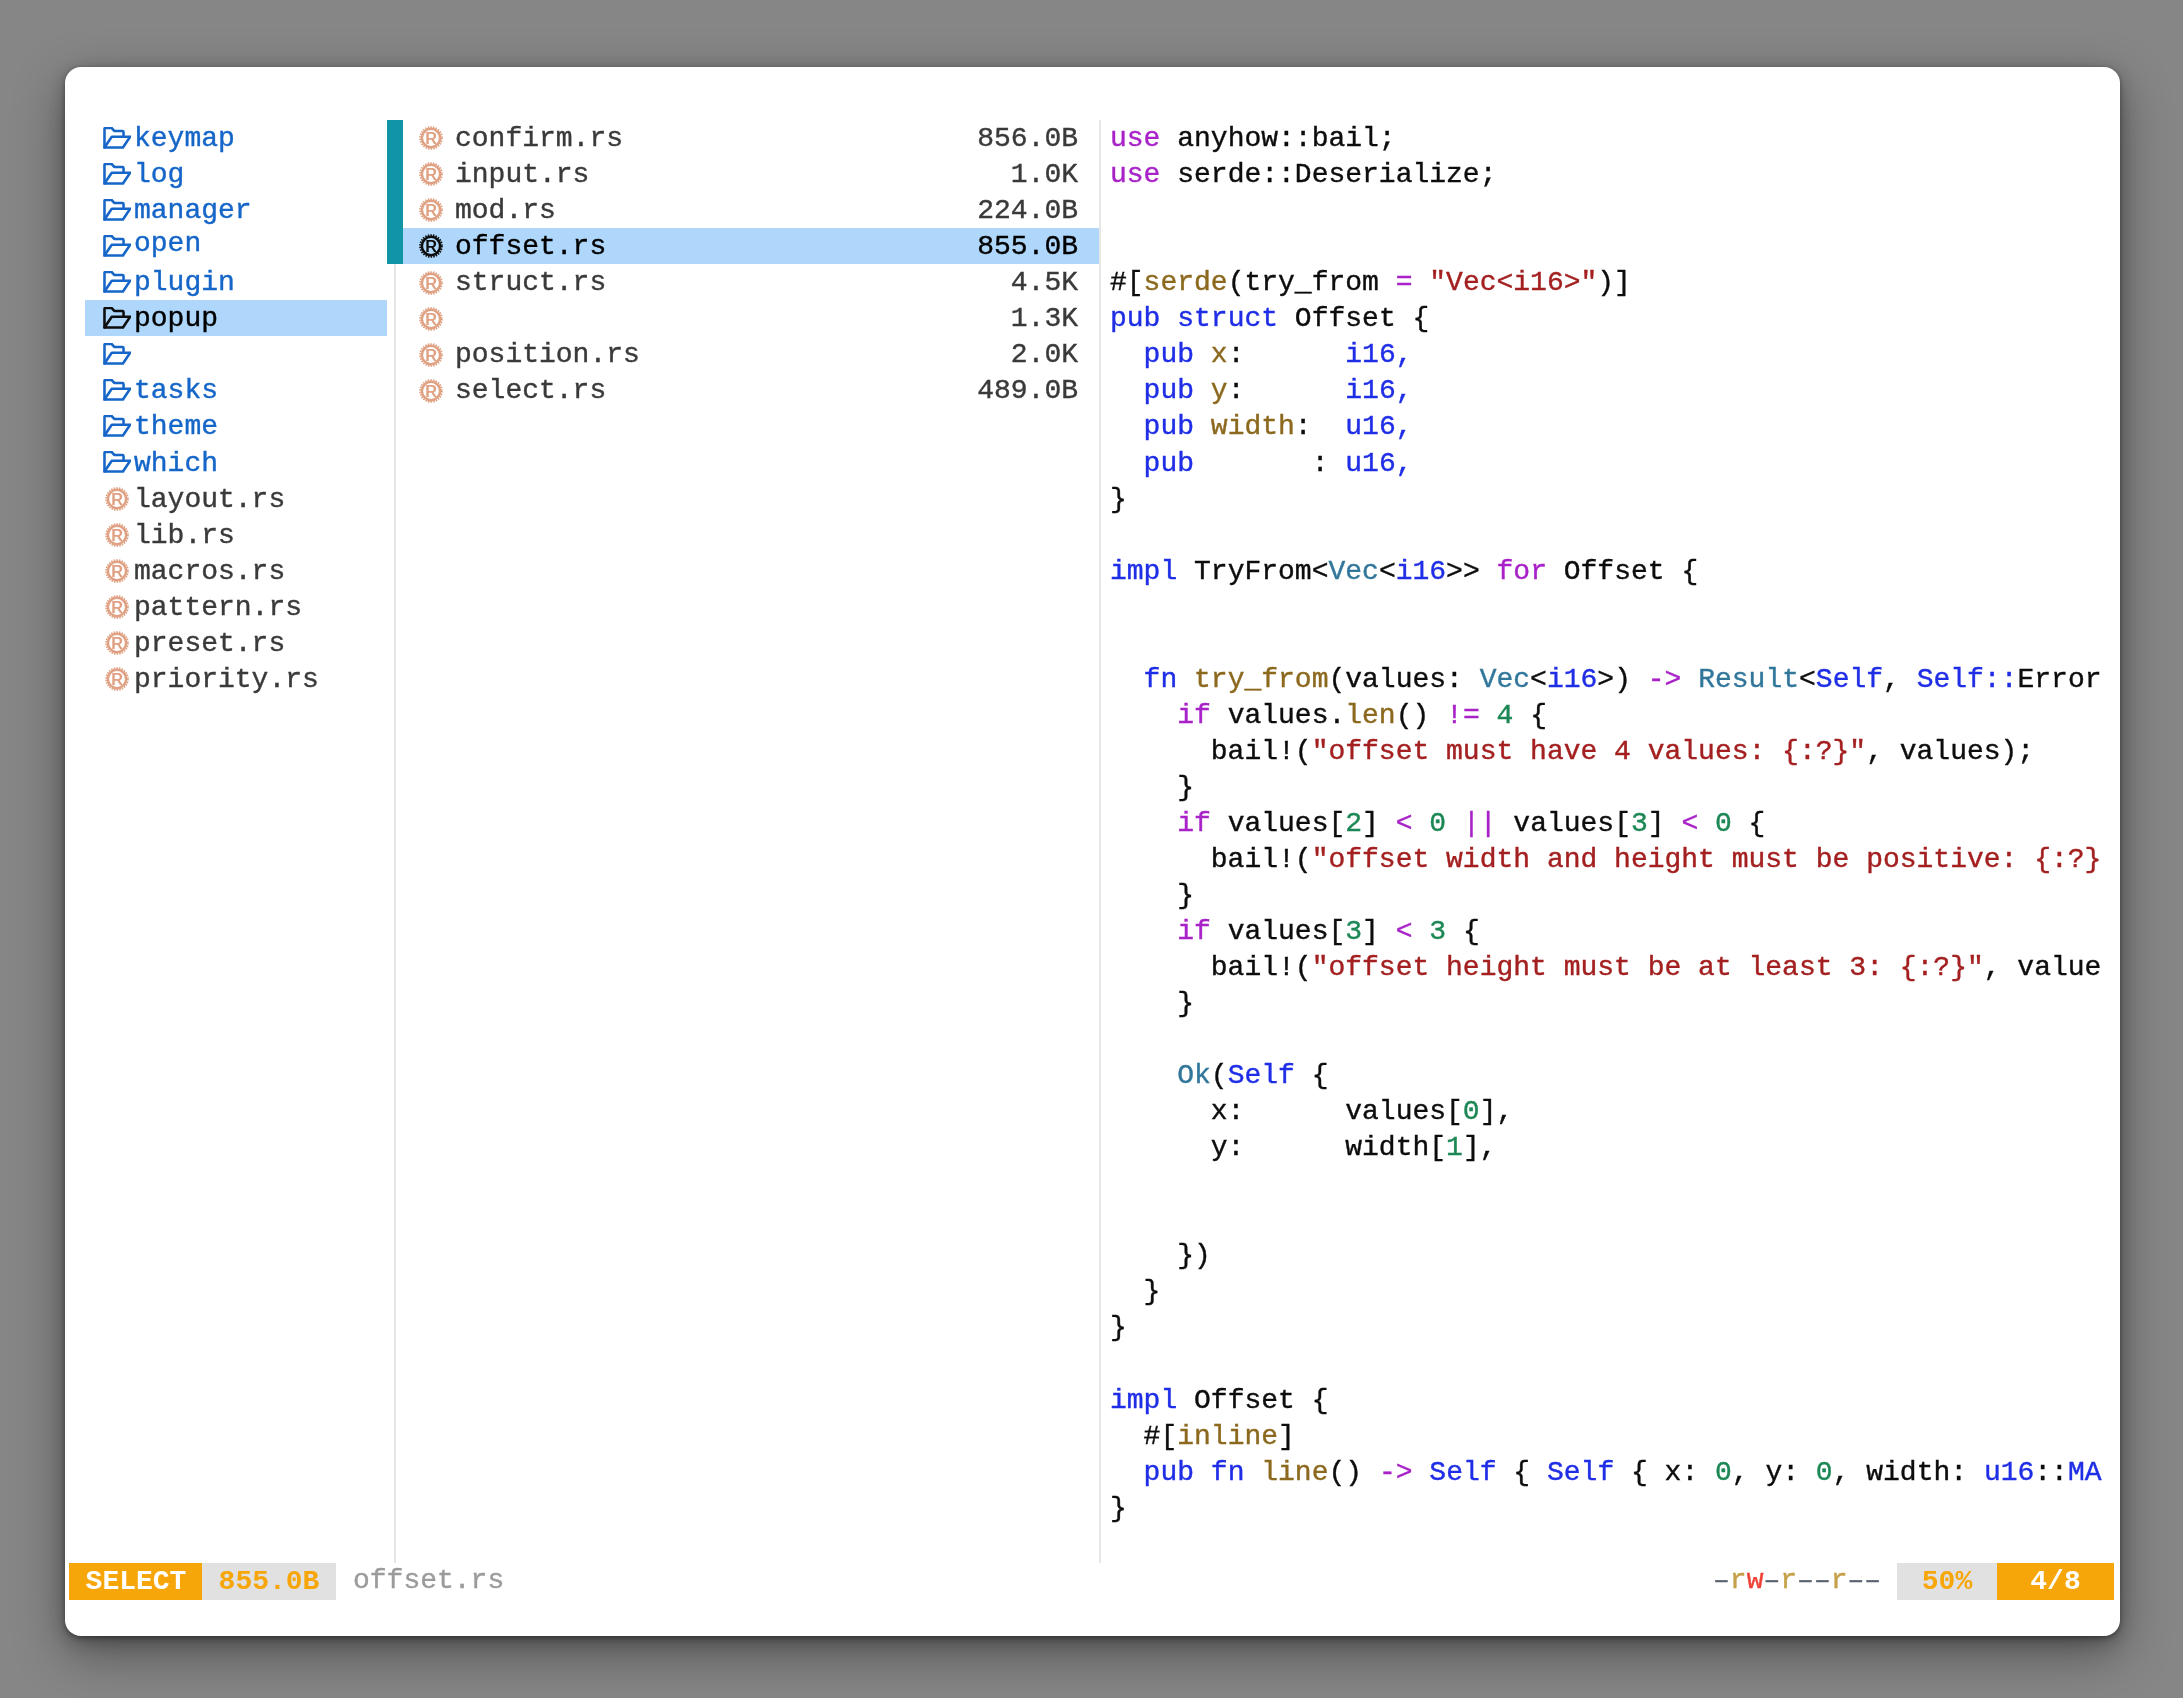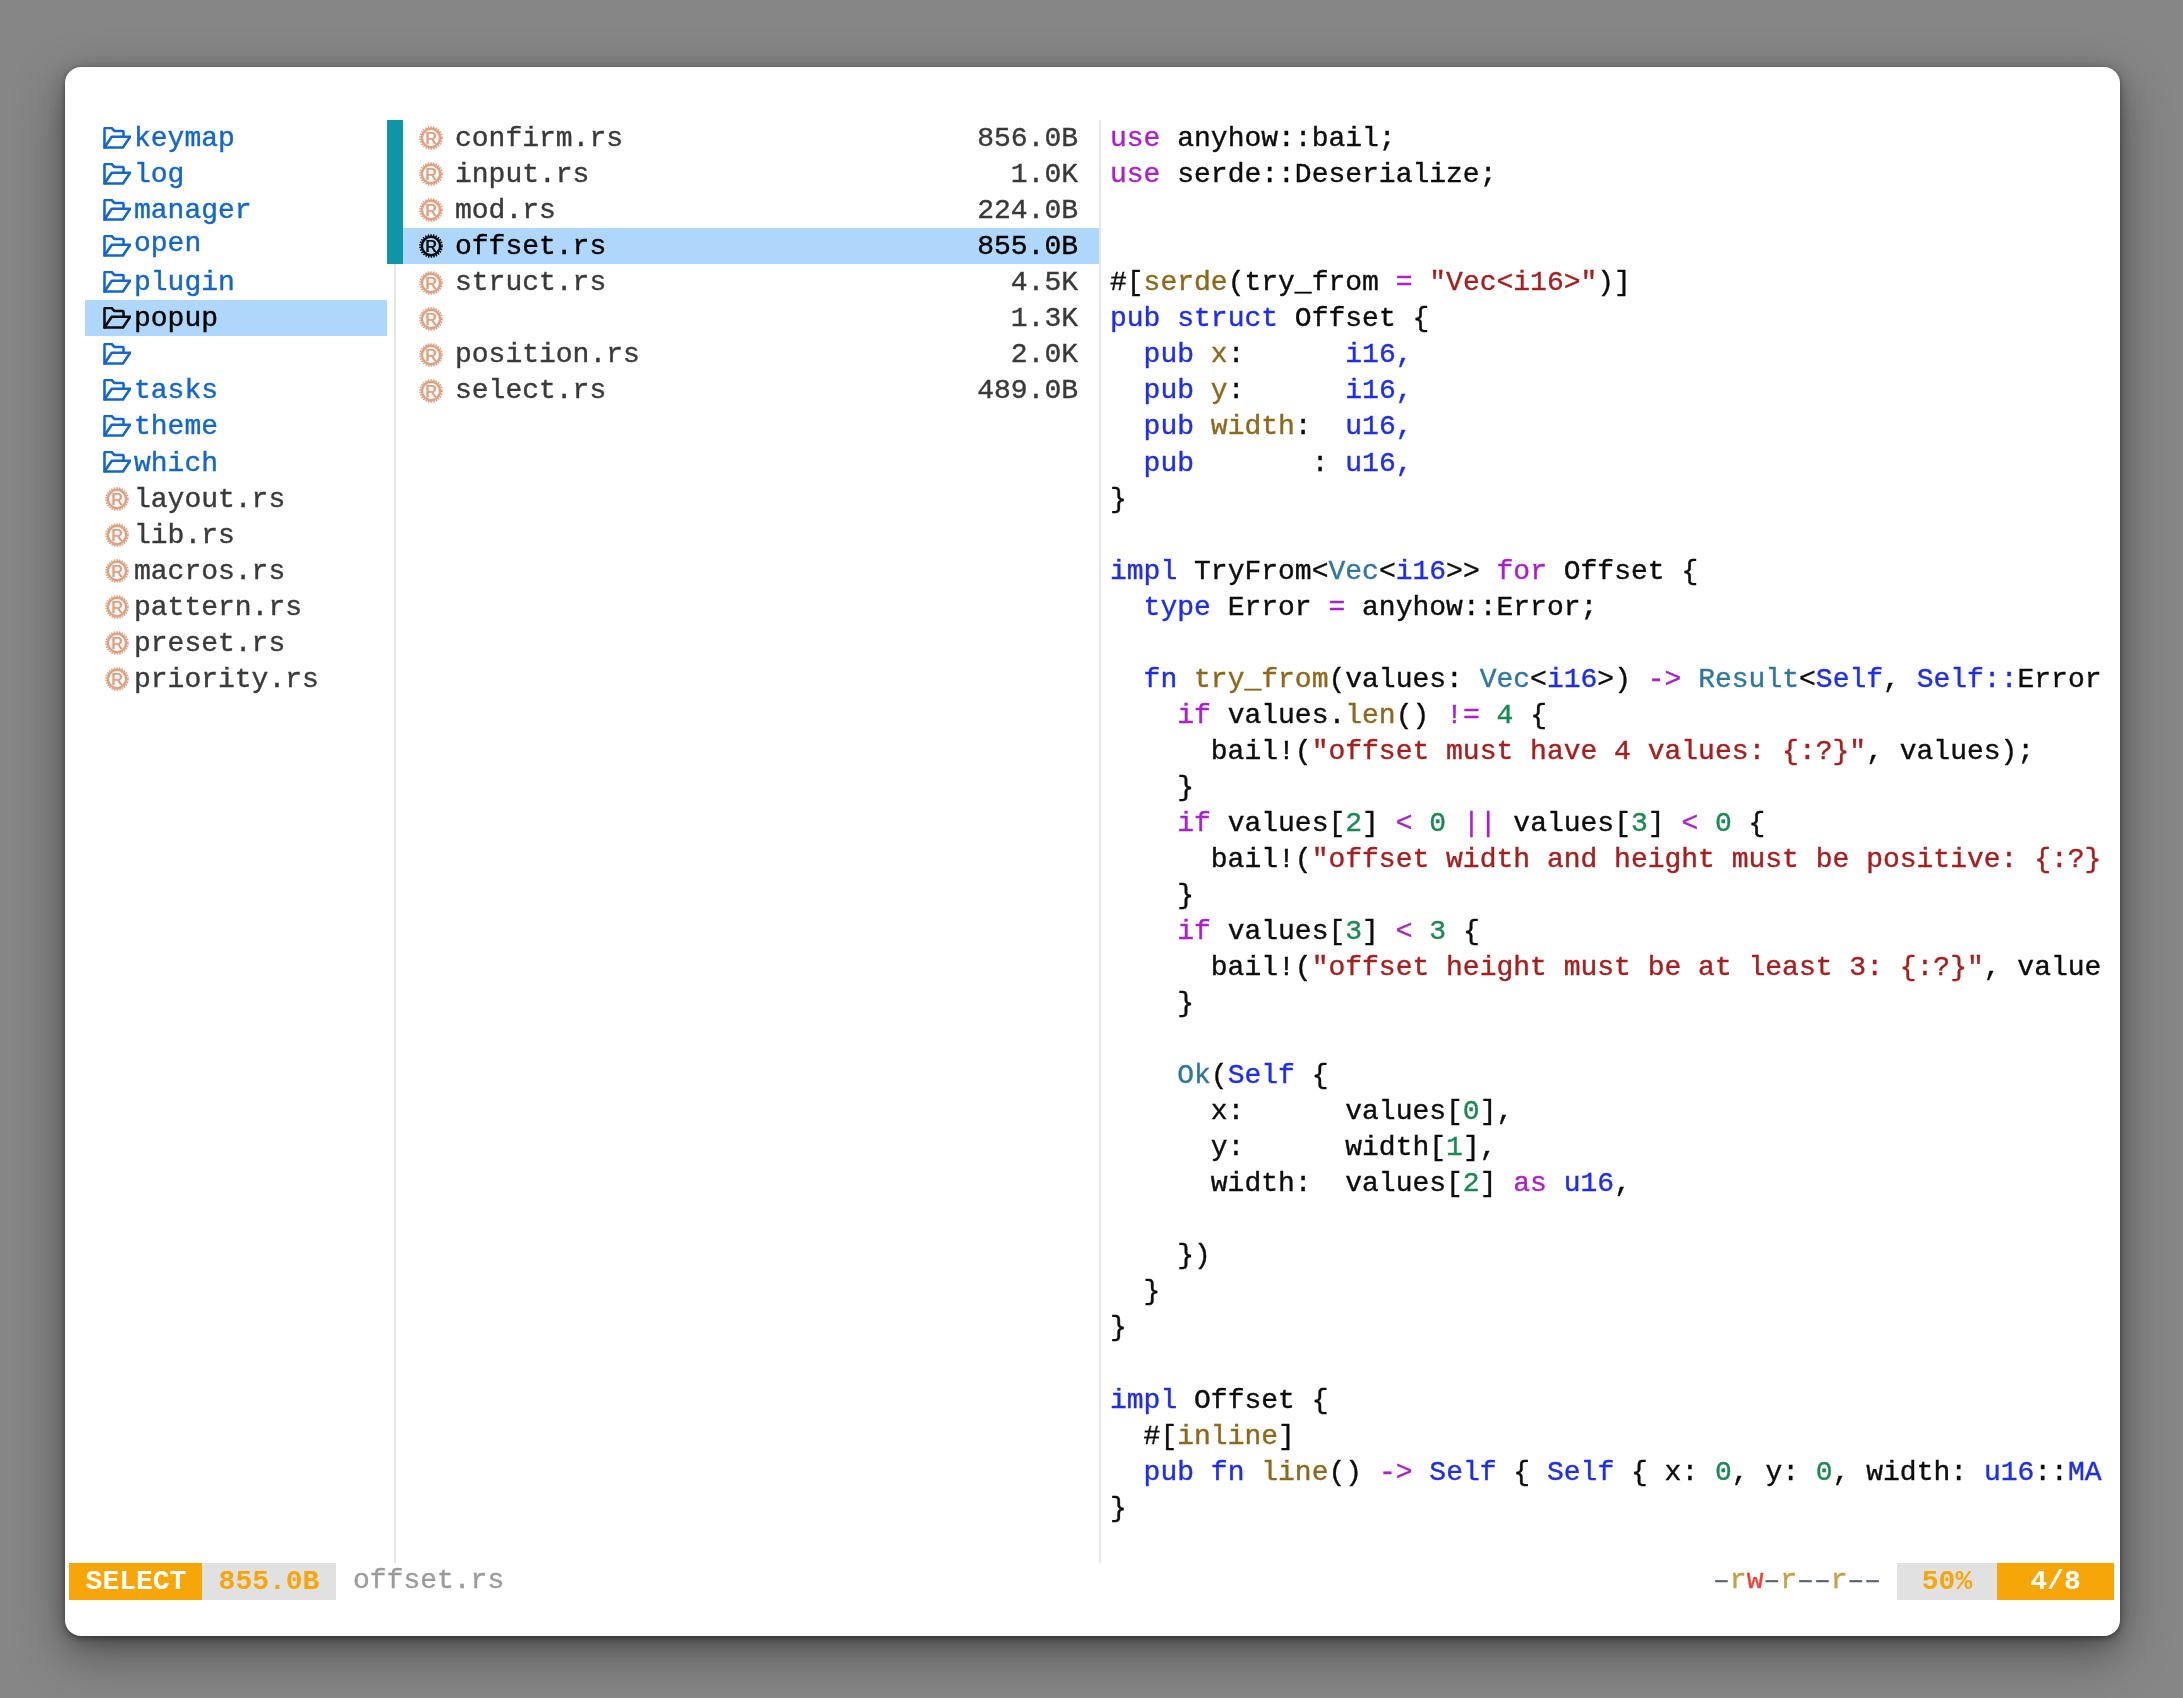--- a/index.html
+++ b/index.html
@@ -181,35 +181,33 @@
 <div class="row" style="left:1110px;top:121px;color:#0d0d0d"><span style="color:#a822c8">use</span><span style="color:#0d0d0d"> anyhow::bail;</span></div>
 <div class="row" style="left:1110px;top:157px;color:#0d0d0d"><span style="color:#a822c8">use</span><span style="color:#0d0d0d"> serde::Deserialize;</span></div>
 <div class="row" style="left:1110px;top:265px;color:#0d0d0d"><span style="color:#0d0d0d">#[</span><span style="color:#8c691e">serde</span><span style="color:#0d0d0d">(try_from </span><span style="color:#a822c8">=</span><span style="color:#0d0d0d"> </span><span style="color:#a42020">"Vec&lt;i16&gt;"</span><span style="color:#0d0d0d">)]</span></div>
 <div class="row" style="left:1110px;top:301px;color:#0d0d0d"><span style="color:#1f2ee6">pub</span><span style="color:#0d0d0d"> </span><span style="color:#1f2ee6">struct</span><span style="color:#0d0d0d"> Offset {</span></div>
 <div class="row" style="left:1110px;top:337px;color:#0d0d0d"><span style="color:#0d0d0d">  </span><span style="color:#1f2ee6">pub</span><span style="color:#0d0d0d"> </span><span style="color:#8c691e">x</span><span style="color:#0d0d0d">:      </span><span style="color:#1f2ee6">i16</span><span style="color:#1f2ee6">,</span></div>
 <div class="row" style="left:1110px;top:373px;color:#0d0d0d"><span style="color:#0d0d0d">  </span><span style="color:#1f2ee6">pub</span><span style="color:#0d0d0d"> </span><span style="color:#8c691e">y</span><span style="color:#0d0d0d">:      </span><span style="color:#1f2ee6">i16</span><span style="color:#1f2ee6">,</span></div>
 <div class="row" style="left:1110px;top:409px;color:#0d0d0d"><span style="color:#0d0d0d">  </span><span style="color:#1f2ee6">pub</span><span style="color:#0d0d0d"> </span><span style="color:#8c691e">width</span><span style="color:#0d0d0d">:  </span><span style="color:#1f2ee6">u16</span><span style="color:#1f2ee6">,</span></div>
 <div class="row" style="left:1110px;top:446px;color:#0d0d0d"><span style="color:#0d0d0d">  </span><span style="color:#1f2ee6">pub</span><span style="color:#0d0d0d"> </span><span style="color:#ffffff">height</span><span style="color:#0d0d0d">: </span><span style="color:#1f2ee6">u16</span><span style="color:#1f2ee6">,</span></div>
 <div class="row" style="left:1110px;top:482px;color:#0d0d0d"><span style="color:#0d0d0d">}</span></div>
 <div class="row" style="left:1110px;top:554px;color:#0d0d0d"><span style="color:#1f2ee6">impl</span><span style="color:#0d0d0d"> TryFrom&lt;</span><span style="color:#32779b">Vec</span><span style="color:#0d0d0d">&lt;</span><span style="color:#1f2ee6">i16</span><span style="color:#0d0d0d">&gt;&gt; </span><span style="color:#a822c8">for</span><span style="color:#0d0d0d"> Offset {</span></div>
-<div class="row" style="left:1110px;top:590px;color:#0d0d0d"><span style="color:#0d0d0d">  </span><span style="color:#1f2ee6">type</span><span style="color:#0d0d0d"> Error </span><span style="color:#a822c8">=</span><span style="color:#0d0d0d"> anyhow::Error;</span></div>
 <div class="row" style="left:1110px;top:662px;color:#0d0d0d"><span style="color:#0d0d0d">  </span><span style="color:#1f2ee6">fn</span><span style="color:#0d0d0d"> </span><span style="color:#8c691e">try_from</span><span style="color:#0d0d0d">(values: </span><span style="color:#32779b">Vec</span><span style="color:#0d0d0d">&lt;</span><span style="color:#1f2ee6">i16</span><span style="color:#0d0d0d">&gt;) </span><span style="color:#a822c8">-&gt;</span><span style="color:#0d0d0d"> </span><span style="color:#32779b">Result</span><span style="color:#0d0d0d">&lt;</span><span style="color:#1f2ee6">Self</span><span style="color:#0d0d0d">, </span><span style="color:#1f2ee6">Self::</span><span style="color:#0d0d0d">Error</span></div>
 <div class="row" style="left:1110px;top:698px;color:#0d0d0d"><span style="color:#0d0d0d">    </span><span style="color:#a822c8">if</span><span style="color:#0d0d0d"> values.</span><span style="color:#8c691e">len</span><span style="color:#0d0d0d">() </span><span style="color:#a822c8">!=</span><span style="color:#0d0d0d"> </span><span style="color:#1d8856">4</span><span style="color:#0d0d0d"> {</span></div>
 <div class="row" style="left:1110px;top:734px;color:#0d0d0d"><span style="color:#0d0d0d">      bail!(</span><span style="color:#a42020">"offset must have 4 values: {:?}"</span><span style="color:#0d0d0d">, values);</span></div>
 <div class="row" style="left:1110px;top:770px;color:#0d0d0d"><span style="color:#0d0d0d">    }</span></div>
 <div class="row" style="left:1110px;top:806px;color:#0d0d0d"><span style="color:#0d0d0d">    </span><span style="color:#a822c8">if</span><span style="color:#0d0d0d"> values[</span><span style="color:#1d8856">2</span><span style="color:#0d0d0d">] </span><span style="color:#a822c8">&lt;</span><span style="color:#0d0d0d"> </span><span style="color:#1d8856">0</span><span style="color:#0d0d0d"> </span><span style="color:#a822c8">||</span><span style="color:#0d0d0d"> values[</span><span style="color:#1d8856">3</span><span style="color:#0d0d0d">] </span><span style="color:#a822c8">&lt;</span><span style="color:#0d0d0d"> </span><span style="color:#1d8856">0</span><span style="color:#0d0d0d"> {</span></div>
 <div class="row" style="left:1110px;top:842px;color:#0d0d0d"><span style="color:#0d0d0d">      bail!(</span><span style="color:#a42020">"offset width and height must be positive: {:?}</span></div>
 <div class="row" style="left:1110px;top:878px;color:#0d0d0d"><span style="color:#0d0d0d">    }</span></div>
 <div class="row" style="left:1110px;top:914px;color:#0d0d0d"><span style="color:#0d0d0d">    </span><span style="color:#a822c8">if</span><span style="color:#0d0d0d"> values[</span><span style="color:#1d8856">3</span><span style="color:#0d0d0d">] </span><span style="color:#a822c8">&lt;</span><span style="color:#0d0d0d"> </span><span style="color:#1d8856">3</span><span style="color:#0d0d0d"> {</span></div>
 <div class="row" style="left:1110px;top:950px;color:#0d0d0d"><span style="color:#0d0d0d">      bail!(</span><span style="color:#a42020">"offset height must be at least 3: {:?}"</span><span style="color:#0d0d0d">, value</span></div>
 <div class="row" style="left:1110px;top:986px;color:#0d0d0d"><span style="color:#0d0d0d">    }</span></div>
 <div class="row" style="left:1110px;top:1058px;color:#0d0d0d"><span style="color:#0d0d0d">    </span><span style="color:#32779b">Ok</span><span style="color:#0d0d0d">(</span><span style="color:#1f2ee6">Self</span><span style="color:#0d0d0d"> {</span></div>
 <div class="row" style="left:1110px;top:1094px;color:#0d0d0d"><span style="color:#0d0d0d">      x:      values[</span><span style="color:#1d8856">0</span><span style="color:#0d0d0d">],</span></div>
 <div class="row" style="left:1110px;top:1130px;color:#0d0d0d"><span style="color:#0d0d0d">      y:      width[</span><span style="color:#1d8856">1</span><span style="color:#0d0d0d">],</span></div>
-<div class="row" style="left:1110px;top:1166px;color:#0d0d0d"><span style="color:#0d0d0d">      width:  values[</span><span style="color:#1d8856">2</span><span style="color:#0d0d0d">] </span><span style="color:#a822c8">as</span><span style="color:#0d0d0d"> </span><span style="color:#1f2ee6">u16</span><span style="color:#0d0d0d">,</span></div>
 <div class="row" style="left:1110px;top:1238px;color:#0d0d0d"><span style="color:#0d0d0d">    })</span></div>
 <div class="row" style="left:1110px;top:1274px;color:#0d0d0d"><span style="color:#0d0d0d">  }</span></div>
 <div class="row" style="left:1110px;top:1310px;color:#0d0d0d"><span style="color:#0d0d0d">}</span></div>
 <div class="row" style="left:1110px;top:1383px;color:#0d0d0d"><span style="color:#1f2ee6">impl</span><span style="color:#0d0d0d"> Offset {</span></div>
 <div class="row" style="left:1110px;top:1419px;color:#0d0d0d"><span style="color:#0d0d0d">  #[</span><span style="color:#8c691e">inline</span><span style="color:#0d0d0d">]</span></div>
 <div class="row" style="left:1110px;top:1455px;color:#0d0d0d"><span style="color:#0d0d0d">  </span><span style="color:#1f2ee6">pub</span><span style="color:#0d0d0d"> </span><span style="color:#1f2ee6">fn</span><span style="color:#0d0d0d"> </span><span style="color:#8c691e">line</span><span style="color:#0d0d0d">() </span><span style="color:#a822c8">-&gt;</span><span style="color:#0d0d0d"> </span><span style="color:#1f2ee6">Self</span><span style="color:#0d0d0d"> { </span><span style="color:#1f2ee6">Self</span><span style="color:#0d0d0d"> { x: </span><span style="color:#1d8856">0</span><span style="color:#0d0d0d">, y: </span><span style="color:#1d8856">0</span><span style="color:#0d0d0d">, width: </span><span style="color:#1f2ee6">u16</span><span style="color:#0d0d0d">::</span><span style="color:#1f2ee6">MA</span></div>
 <div class="row" style="left:1110px;top:1491px;color:#0d0d0d"><span style="color:#0d0d0d">}</span></div>
 <div style="position:absolute;left:69px;top:1563px;width:134px;height:37px;background:#f7a60a;color:#fff;font-weight:bold;line-height:37px;text-align:center">SELECT</div>
 <div style="position:absolute;left:202px;top:1563px;width:134px;height:37px;background:#e1e1e1;color:#f7a60a;font-weight:bold;line-height:37px;text-align:center">855.0B</div>
 <div class="row" style="left:353px;top:1563px;color:#9b9b9b">offset.rs</div>

